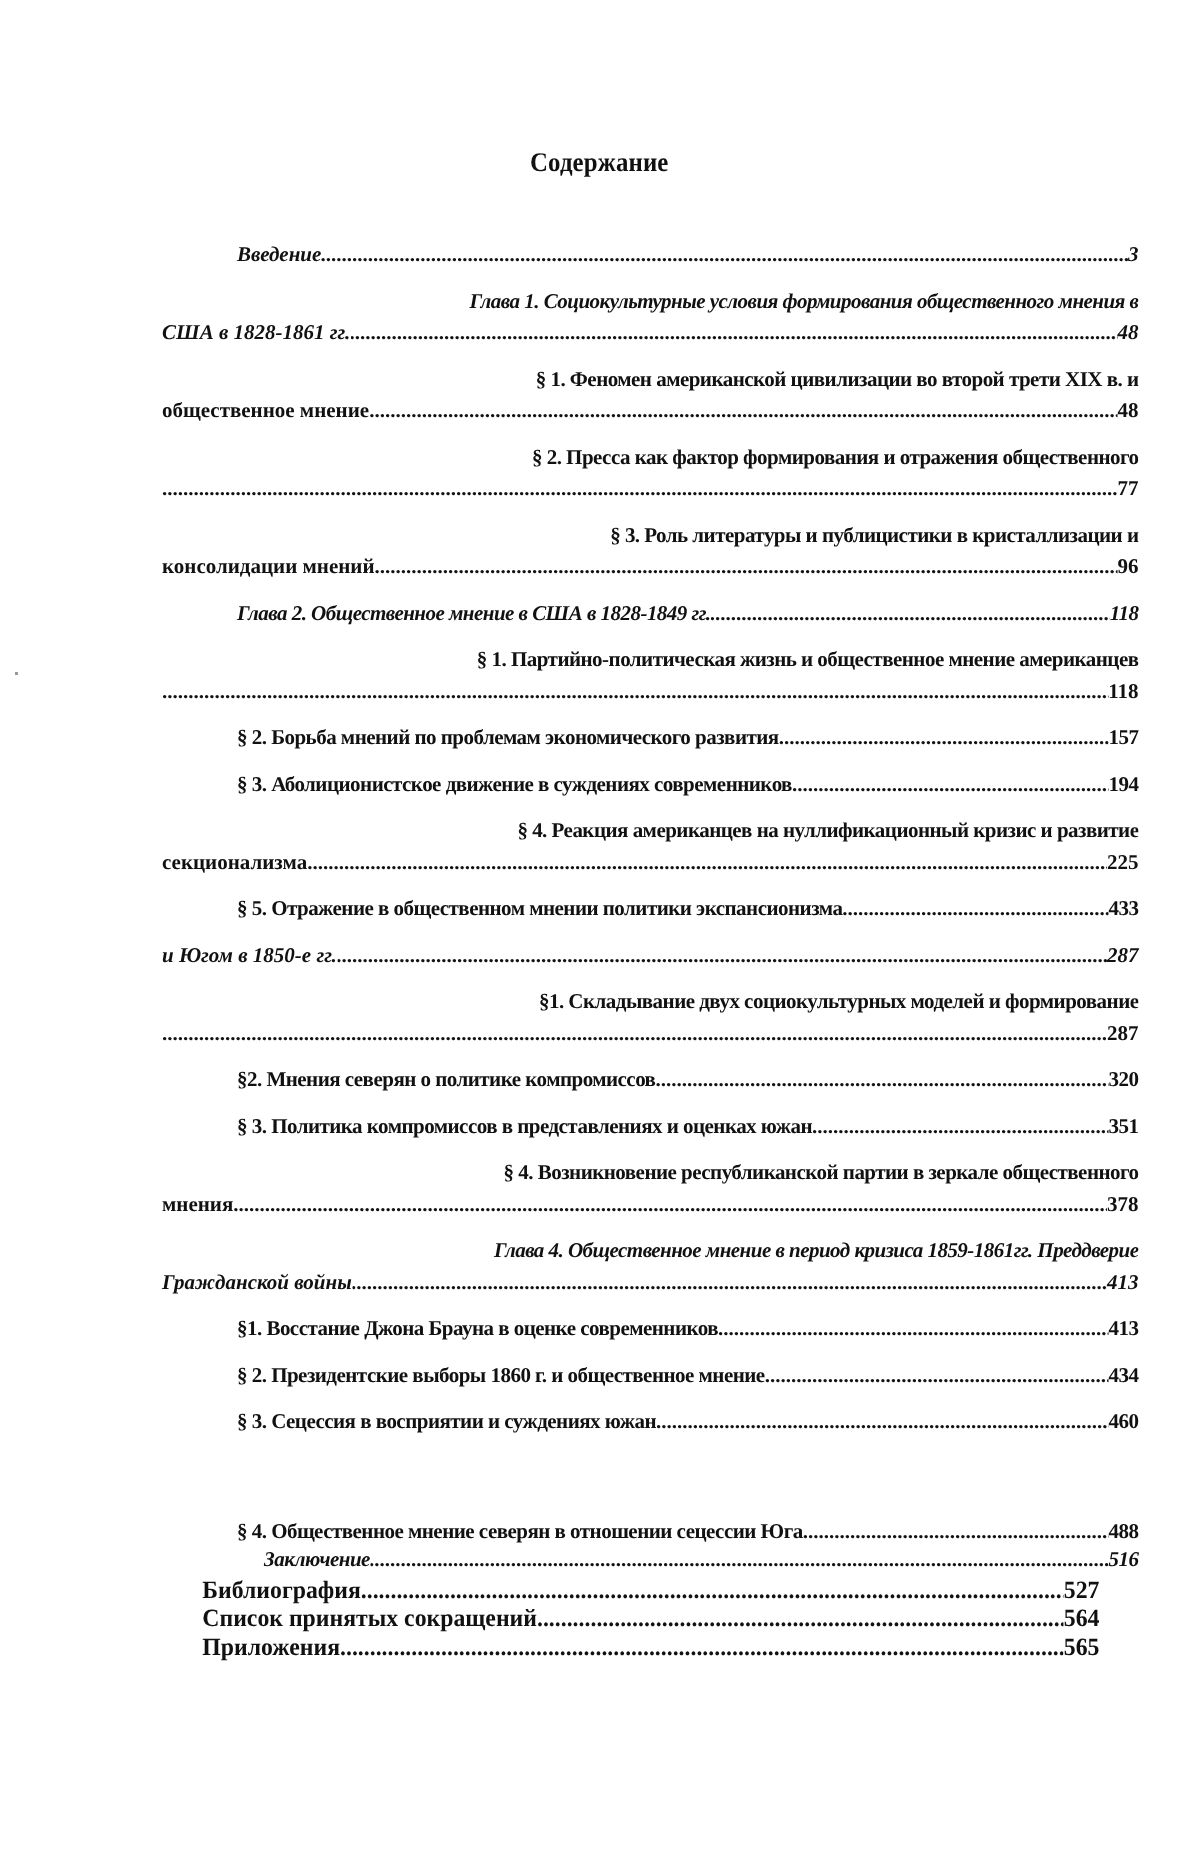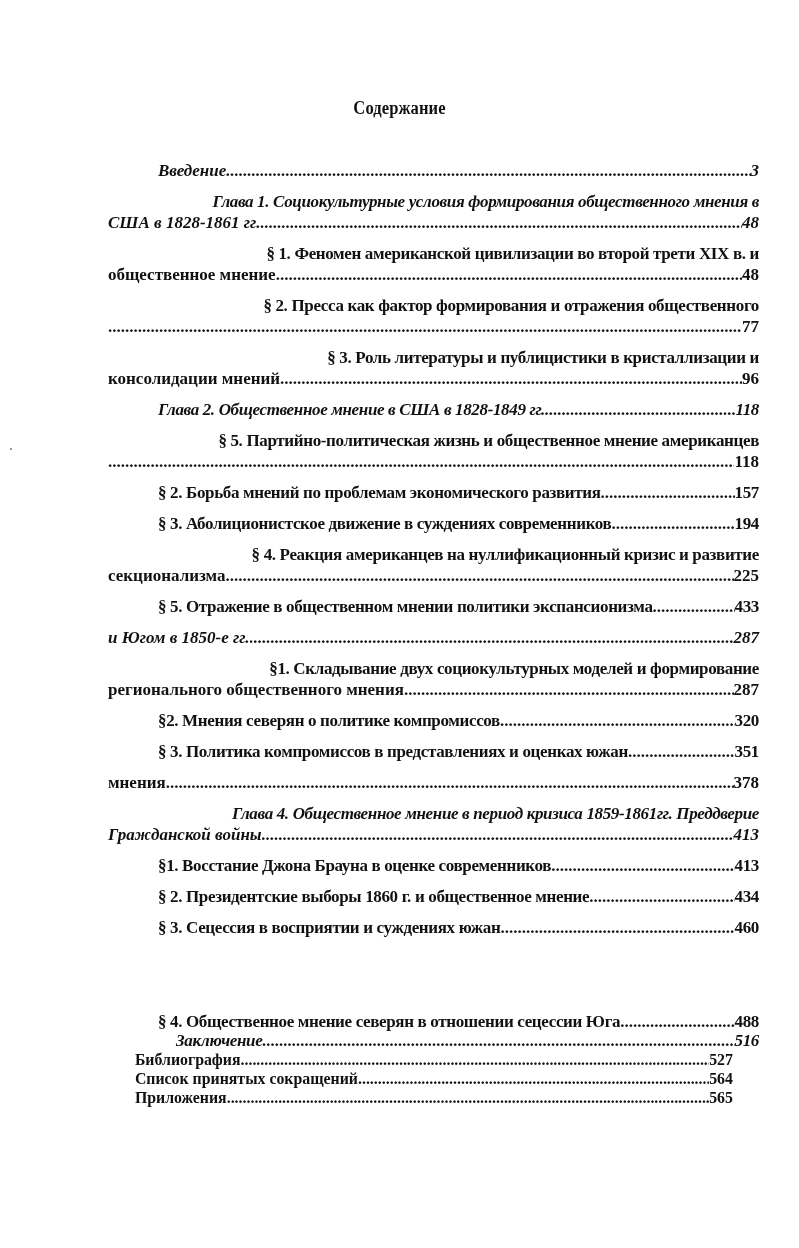--- a/index.html
+++ b/index.html
@@ -2,21 +2,21 @@
 <html><head>
 <meta charset="utf-8">
 <style>
   html, body { margin: 0; padding: 0; background: #ffffff; }
   body { width: 799px; height: 1248px; position: relative; overflow: hidden;
          font-family: "Liberation Serif", "DejaVu Serif", serif; color: #111; }
   .page { position: absolute; left: 0; top: 0; width: 799px; height: 900px; }
   .title { position: absolute; left: 0; width: 799px; top: 98px; text-align: center;
            font-weight: bold; font-size: 18px; letter-spacing: 0.1px; transform: scaleX(0.92); }
   .toc { position: absolute; left: 108px; width: 651px; top: 160px; }
-  .entry { position: relative; font-weight: bold; font-size: 17px; line-height: 21px;
+  .entry { position: relative; font-weight: bold; font-size: 14px; line-height: 21px;
            margin-bottom: 10px; transform-origin: left top; }
   .entry.italic { font-style: italic; }
   .entry .line1 { display: block; padding-left: 50px; white-space: nowrap; overflow: hidden; text-align: right; }
   .entry .line2 { display: flex; white-space: nowrap; }
   .entry.single .line2 { padding-left: 50px; }
   .entry .txt { flex: 0 0 auto; }
   .entry .dots { flex: 1 1 auto; overflow: hidden; white-space: nowrap; font-weight: bold; letter-spacing: 0px; }
   .entry .dots::after { content: "....................................................................................................................................................................................................................................."; }
   .entry .pg { flex: 0 0 auto; }
   .tail { position: absolute; left: 108px; width: 651px; }
@@ -78,21 +78,21 @@
 
     <div class="entry italic single">
       <span class="line2 cond">
           <span class="txt">Глава 2. Общественное мнение в США в 1828-1849 гг. </span>
           <span class="dots"></span>
           <span class="pg">118</span>
         </span>
     </div>
 
     <div class="entry">
-      <span class="line1 cond">§ 5. Партийно-политическая жизнь и общественное мнение американцев</span>
+      <span class="line1 cond">§ 1. Партийно-политическая жизнь и общественное мнение американцев</span>
       <span class="line2">
           <span class="txt"></span>
           <span class="dots"></span>
           <span class="pg">118</span>
         </span>
     </div>
 
     <div class="entry single">
       <span class="line2 cond">
           <span class="txt">§ 2. Борьба мнений по проблемам экономического развития </span>
@@ -130,21 +130,20 @@
       <span class="line2">
           <span class="txt">и Югом в 1850-е гг. </span>
           <span class="dots"></span>
           <span class="pg">287</span>
         </span>
     </div>
 
     <div class="entry">
       <span class="line1 cond">§1. Складывание двух социокультурных моделей и формирование</span>
       <span class="line2">
-          <span class="txt">регионального общественного мнения</span>
           <span class="dots"></span>
           <span class="pg">287</span>
         </span>
     </div>
 
     <div class="entry single">
       <span class="line2 cond">
           <span class="txt">§2. Мнения северян о политике компромиссов </span>
           <span class="dots"></span>
           <span class="pg">320</span>
@@ -153,20 +152,21 @@
 
     <div class="entry single">
       <span class="line2 cond">
           <span class="txt">§ 3. Политика компромиссов в представлениях и оценках южан </span>
           <span class="dots"></span>
           <span class="pg">351</span>
         </span>
     </div>
 
     <div class="entry">
+      <span class="line1 cond">§ 4. Возникновение республиканской партии в зеркале общественного</span>
       <span class="line2">
           <span class="txt">мнения </span>
           <span class="dots"></span>
           <span class="pg">378</span>
         </span>
     </div>
 
     <div class="entry italic">
       <span class="line1 cond">Глава 4. Общественное мнение в период кризиса 1859-1861гг. Преддверие</span>
       <span class="line2">

